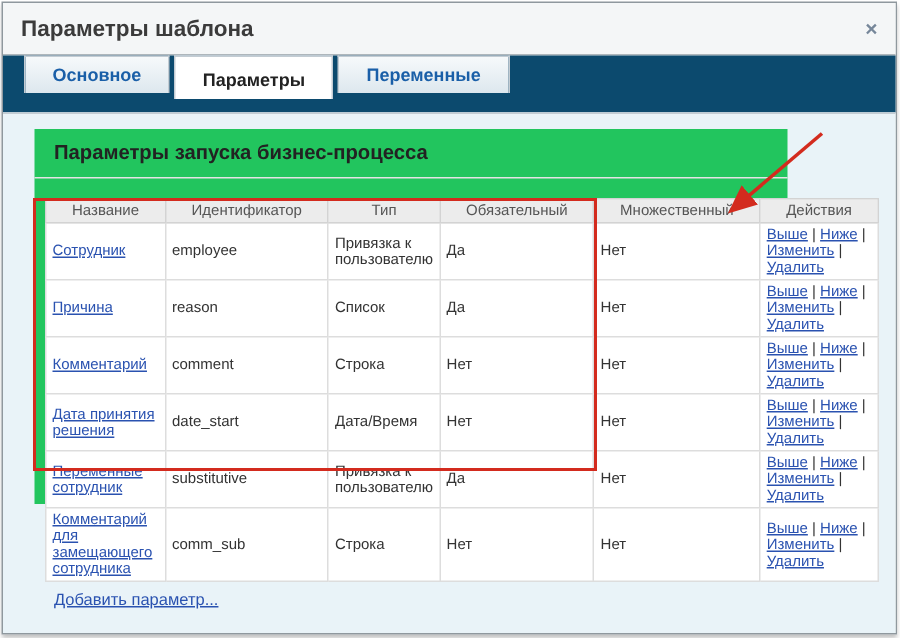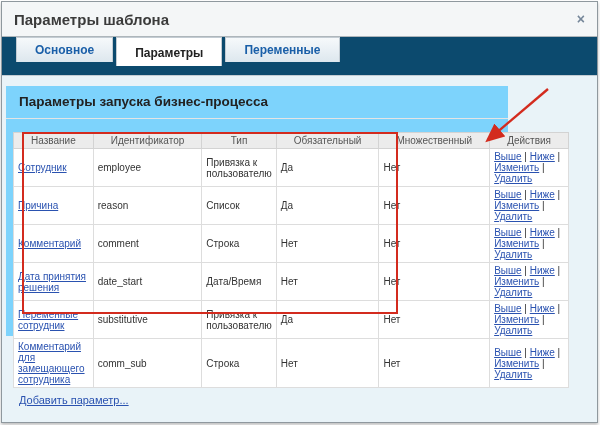--- a/index.html
+++ b/index.html
@@ -12,21 +12,21 @@
   .title { font-size:15px; font-weight:bold; color:#3b3b3b; }
   .close { color:#76879a; font-size:14px; font-weight:bold; cursor:pointer; line-height:1; }
   .tabstrip { height:38px; background:#0c4a6e; position:relative; display:flex;
               align-items:flex-start; padding-left:14px; }
   .tab { font-size:12px; font-weight:bold; color:#1a5fa8; text-align:center;
          background:linear-gradient(#f6f9fb,#dde7ee); border:1px solid #c3ccd3; border-bottom:none;
          padding:5px 18px 5px 18px; margin-right:3px; height:25px; cursor:pointer; position:relative; z-index:1; }
   .tab.active { background:#ffffff; color:#222222; height:29px; padding-top:8px; z-index:3; }
   .panel { position:absolute; left:0; top:73px; width:595px; height:347px;
            background:#e9f3f8; border-top:1px solid #c3ccd3; }
-  .whitebox { position:absolute; left:4px; top:10px; width:502px; height:250px; background:#7dd3fc; }
+  .whitebox { position:absolute; left:21px; top:10px; width:502px; height:250px; background:#22c55e; }
   .heading { font-size:13.5px; font-weight:bold; color:#222222; padding:8px 0 9px 13px;
              border-bottom:1px solid #e4e4e4; }
   table { border-collapse:collapse; margin:13px 0 0 7px; font-size:10px; color:#333333;
           border:1px solid #c9c9c9; background:#ffffff; }
   th { background:#ececec; color:#555555; font-weight:normal; text-align:center;
        border:1px solid #d3d3d3; padding:2px 17px; height:16px; }
   td { border:1px solid #dddddd; padding:2px 4px; vertical-align:middle; line-height:11px; height:24px; }
   td a, .addlink, td .sep { text-decoration:underline; }
   a { color:#2a52b0; text-decoration:underline; cursor:pointer; }
   td .sep { text-decoration:none; color:#333333; }

